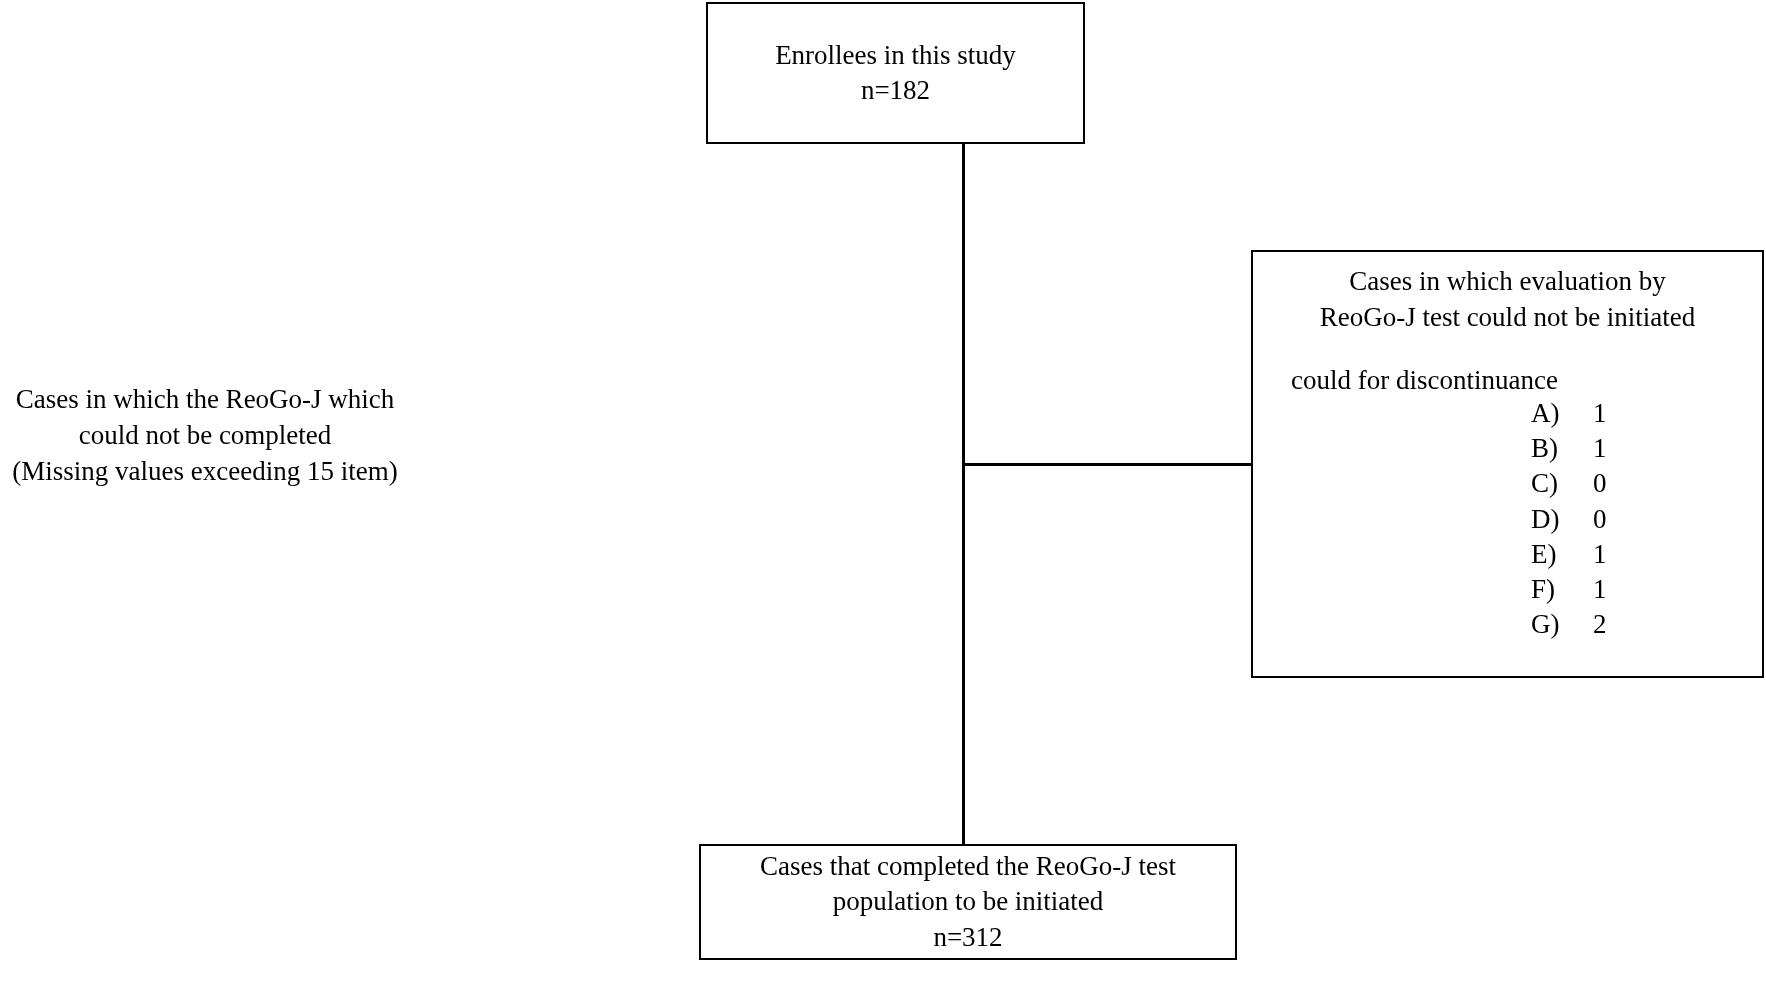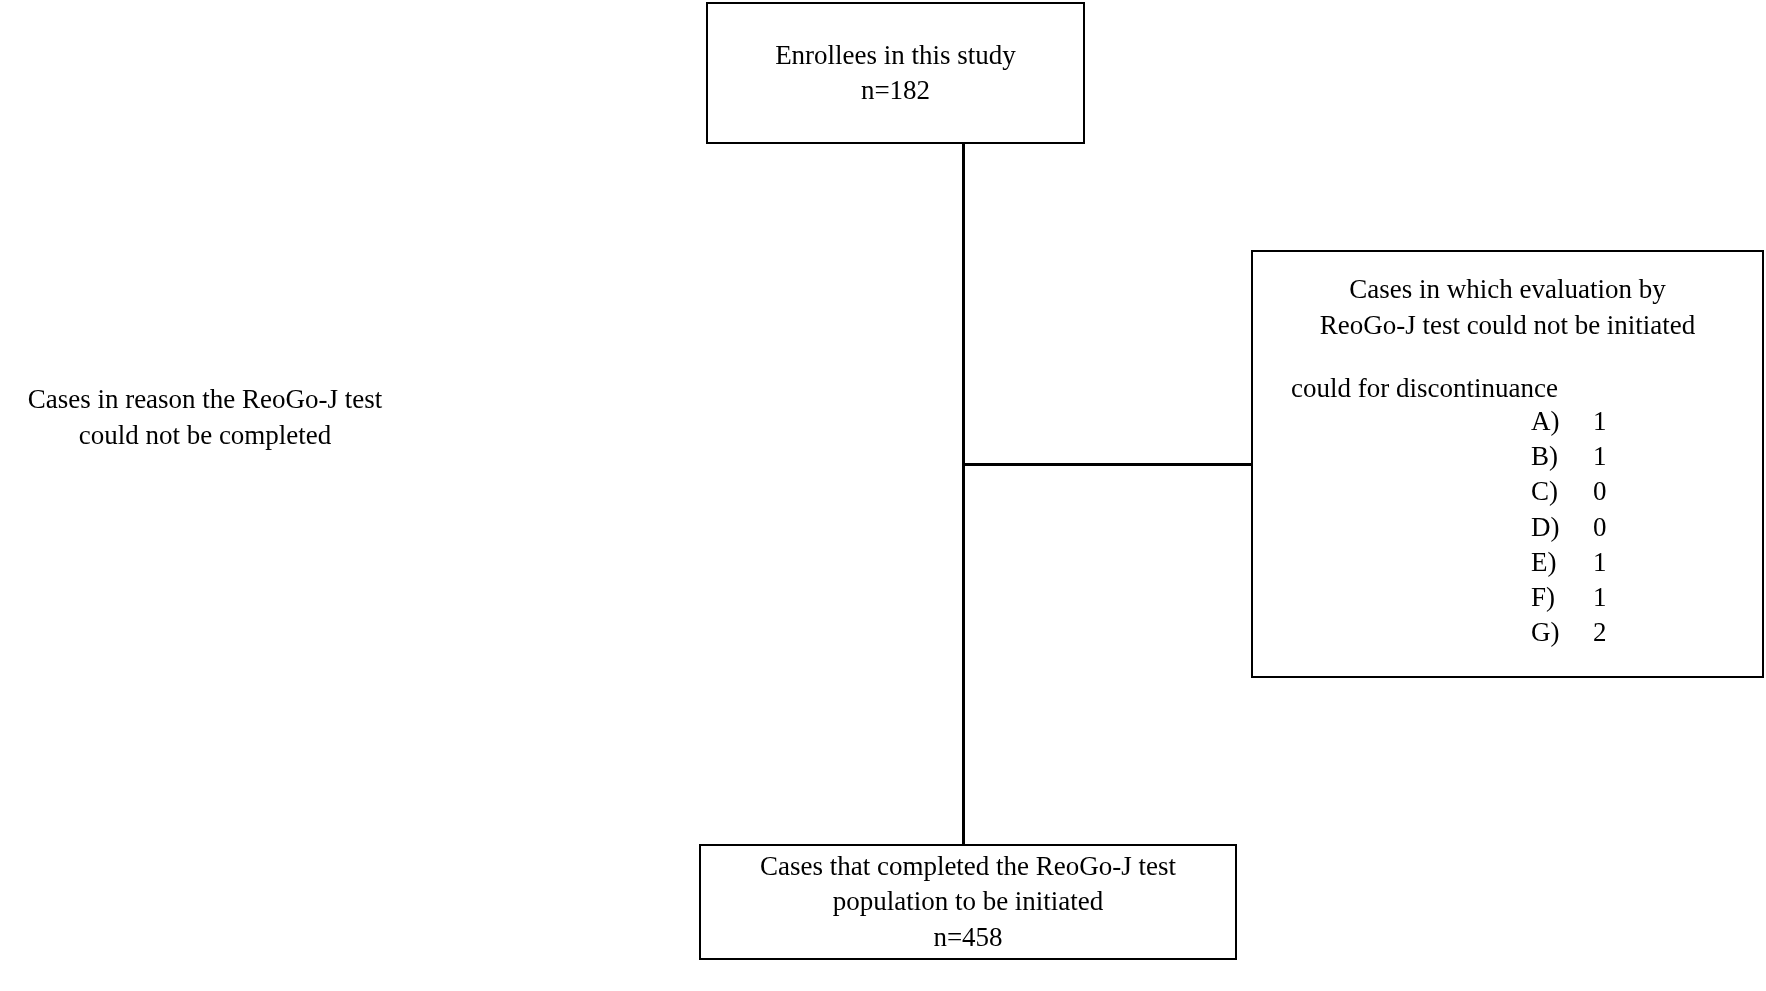--- a/index.html
+++ b/index.html
@@ -49,21 +49,21 @@
   }
 
   
   #box-not-initiated {
     left: 1251px;
     top: 250px;
     width: 513px;
     height: 428px;
     justify-content: flex-start;
     align-items: stretch;
-    padding-top: 20px;
+    padding-top: 12px;
   }
   #box-not-initiated .heading {
     text-align: center;
     font-size: 27px;
     line-height: 1.32;
     white-space: nowrap;
   }
   #box-not-initiated .reason-label {
     font-size: 27px;
     margin-top: 30px;
@@ -174,23 +174,24 @@
         <span class="rcount">1</span>
       </li>
       <li class="reason-row">
         <span class="rcode">G)</span>
         <span class="rcount">2</span>
       </li>
     </ul>
   </div>
 
   <div id="left-note">
-    <div>Cases in reason the ReoGo-J test</div>
+    <div>Cases in which the ReoGo-J which</div>
     <div>could not be completed</div>
+    <div>(Missing values exceeding 15 item)</div>
   </div>
 
   <div class="box" id="box-analyzed">
     <div class="node-text">Cases that completed the ReoGo-J test</div>
     <div class="node-text">population to be initiated</div>
-    <div class="node-text">n=458</div>
+    <div class="node-text">n=312</div>
   </div>
 
 </div>
 
 </body></html>

